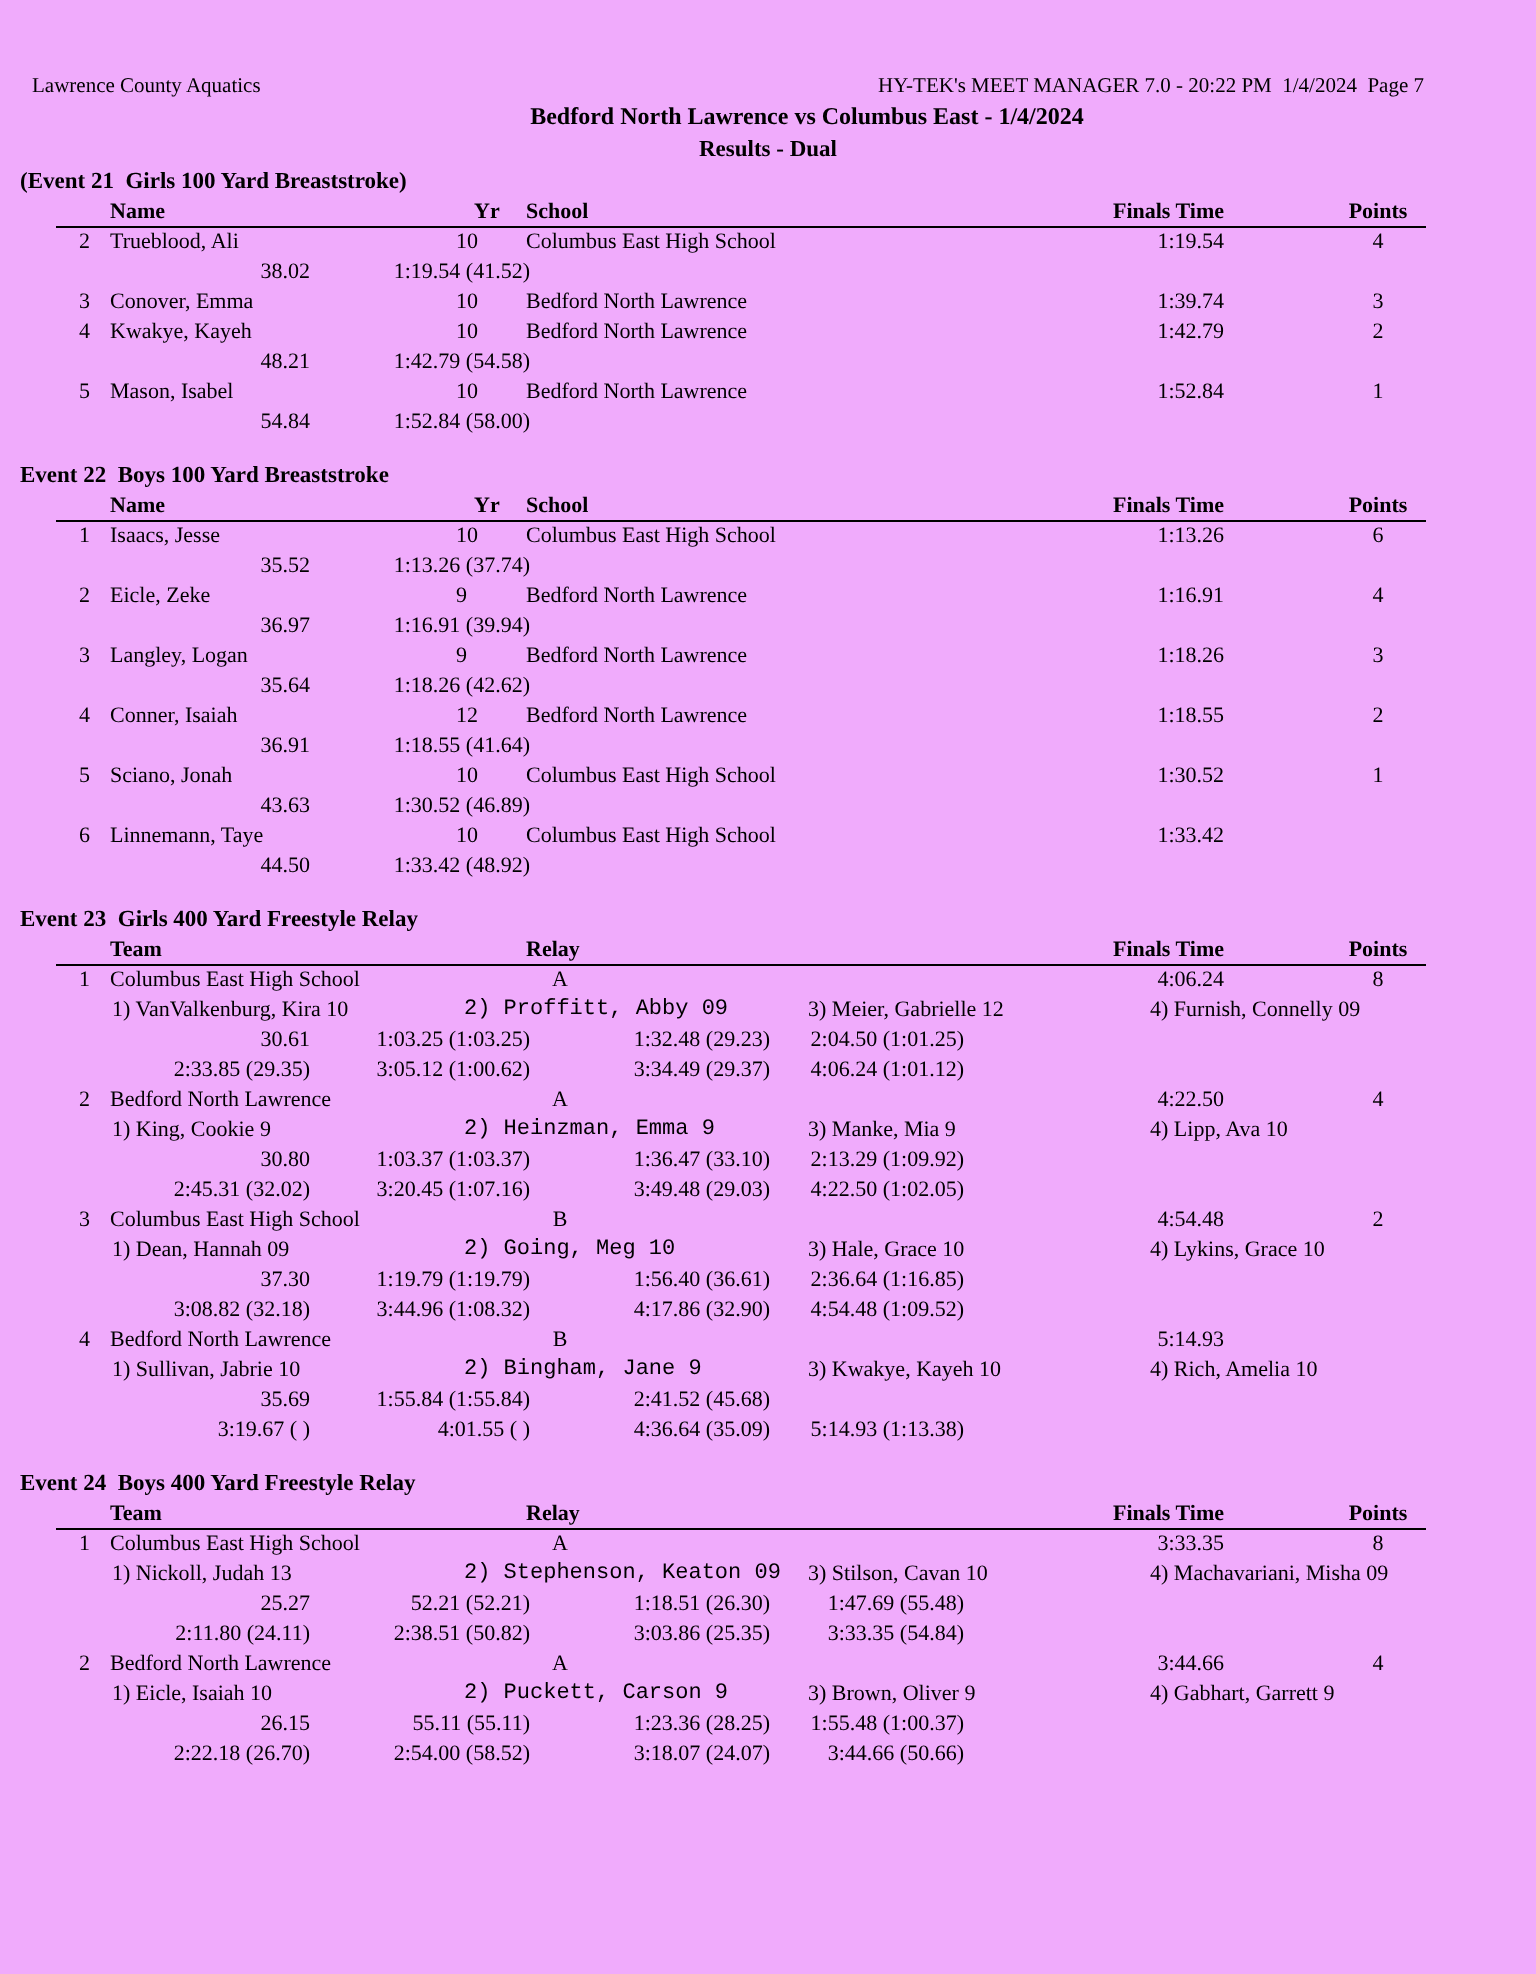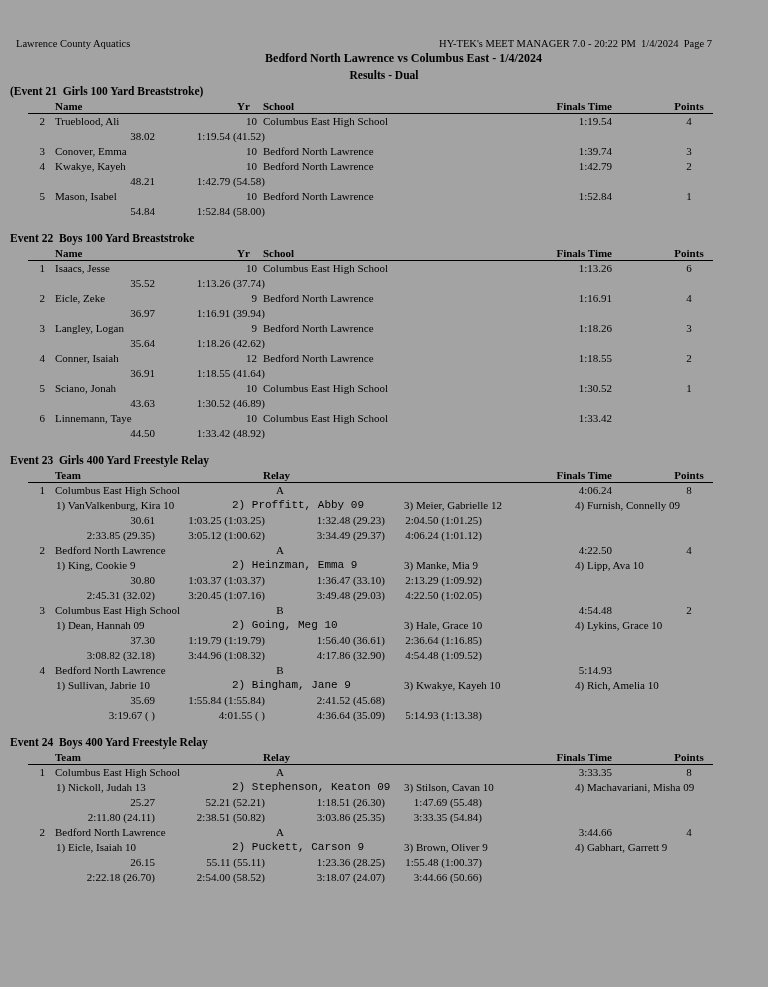--- a/index.html
+++ b/index.html
@@ -1,19 +1,19 @@
 <!DOCTYPE html>
 <html><head>
 <meta charset="utf-8">
 <style>
   * { margin:0; padding:0; box-sizing:border-box; }
   html,body { background:#e8e8e8; }
   .page {
     position:relative; width:768px; height:987px; margin:0 auto;
-    background:#a3a3a3; color:#000;
+    background:#f0abfc; color:#000;
     font-family:"Liberation Serif", serif; font-size:11px; line-height:14px;
     overflow:hidden;
   }
   .page-header {
     position:absolute; top:37px; left:16px; width:696px;
     display:flex; justify-content:space-between;
     font-size:10.5px; white-space:pre;
   }
   .meet-title {
     position:absolute; top:51px; left:0; width:100%;
@@ -28,21 +28,21 @@
   .event-title {
     margin-left:10px; font-weight:bold; font-size:11.5px;
     height:15px; white-space:pre;
   }
   .row { position:relative; height:15px; }
   .row span { position:absolute; top:0; white-space:nowrap; }
   .hdr-row { font-weight:bold; }
   .hdr-rule { position:absolute; left:28px; width:685px; bottom:0; height:1.5px; background:#000; }
   .c-place  { left:28px;  width:17px;  text-align:right; }
   .c-name   { left:55px; }
-  .c-yr     { left:228px; width:29px;  text-align:right; }
+  .c-yr     { left:228px; width:29px;  text-align:left; }
   .h-yr     { left:237px; }
   .c-school { left:263px; }
   .c-relay  { left:263px; width:34px;  text-align:center; }
   .c-finals { left:512px; width:100px; text-align:right; }
   .c-points { left:660px; width:58px;  text-align:center; }
   .c-sw1 { left:56px; }  .c-sw2 { left:232px;font-family:Liberation Mono, monospace; }
   .c-sw3 { left:404px; } .c-sw4 { left:575px; }
   .c-sp1 { left:30px;  width:125px; text-align:right; }
   .c-sp2 { left:155px; width:110px; text-align:right; }
   .c-sp3 { left:265px; width:120px; text-align:right; }

